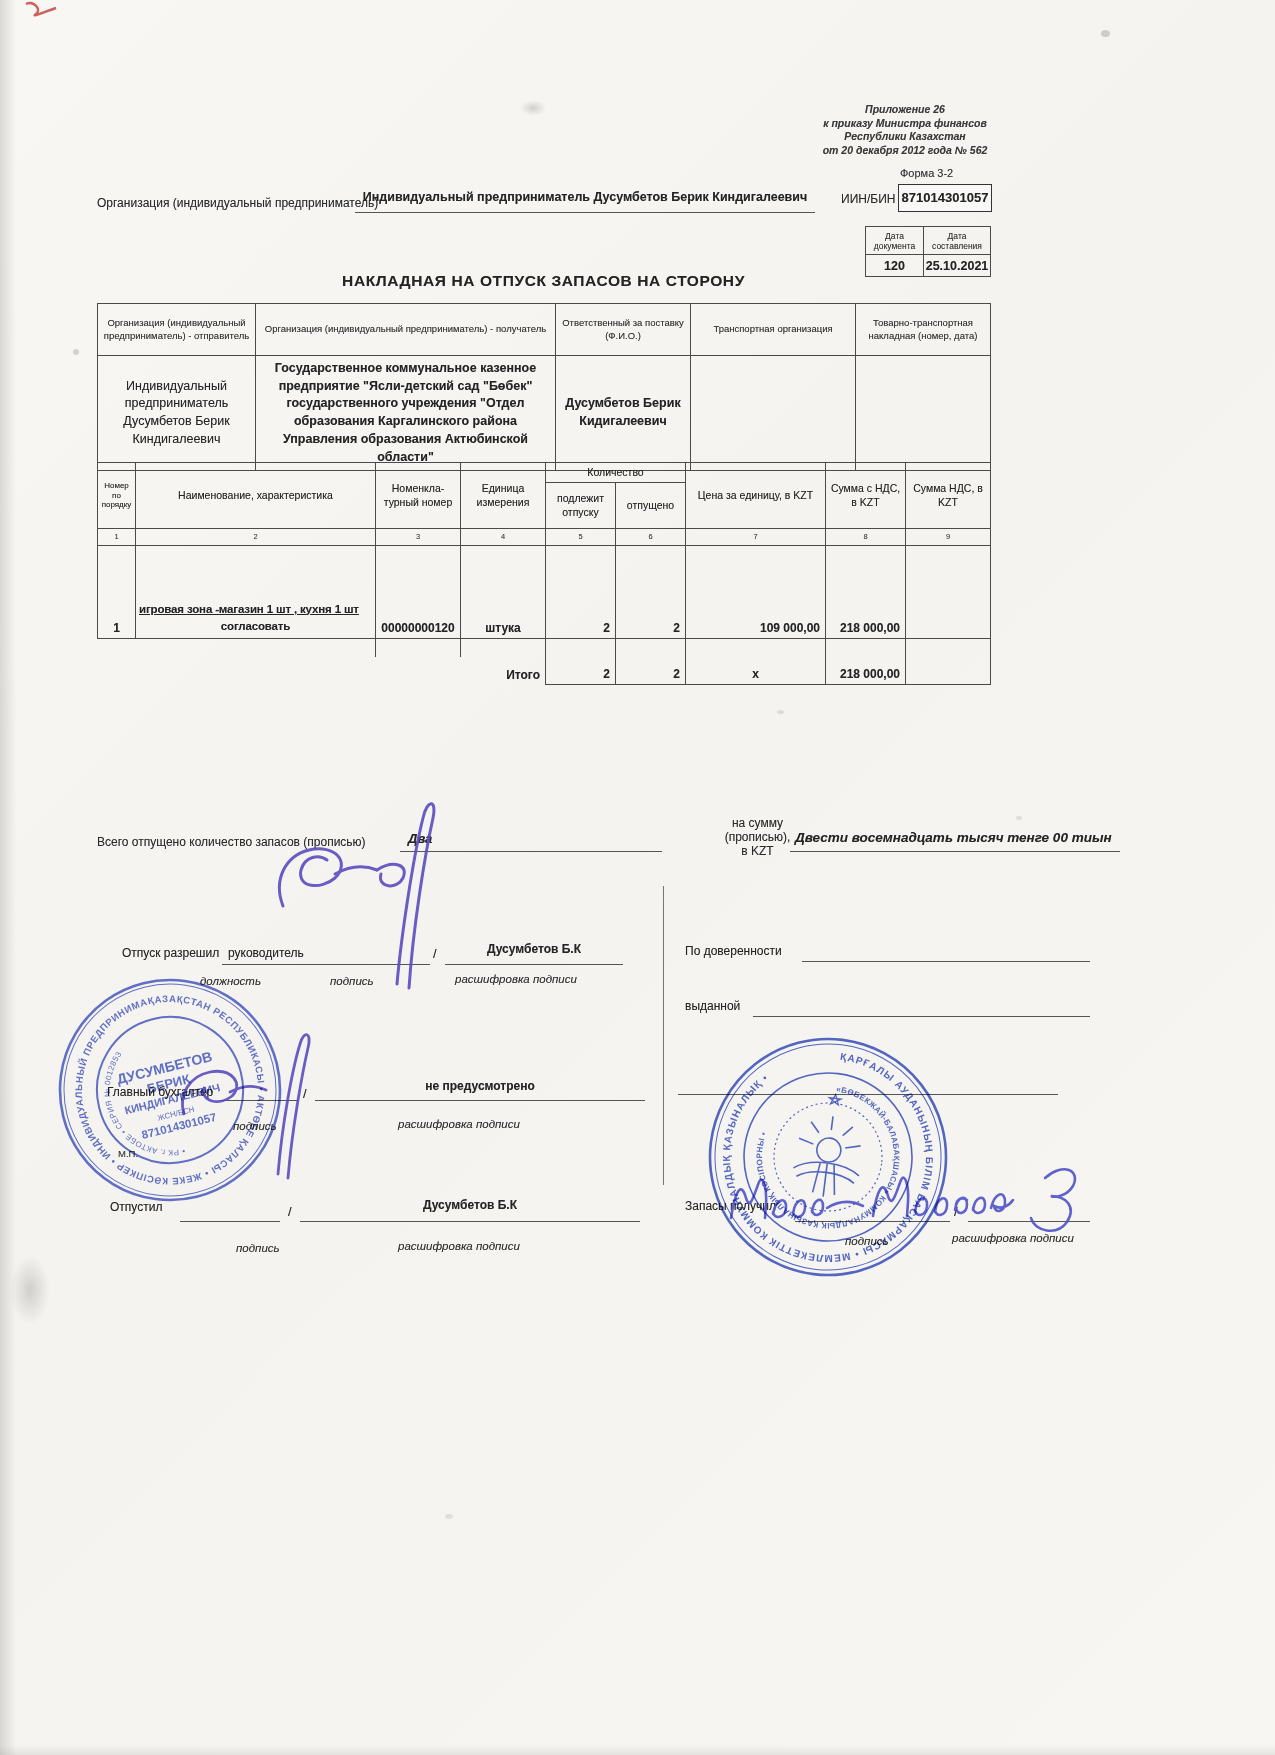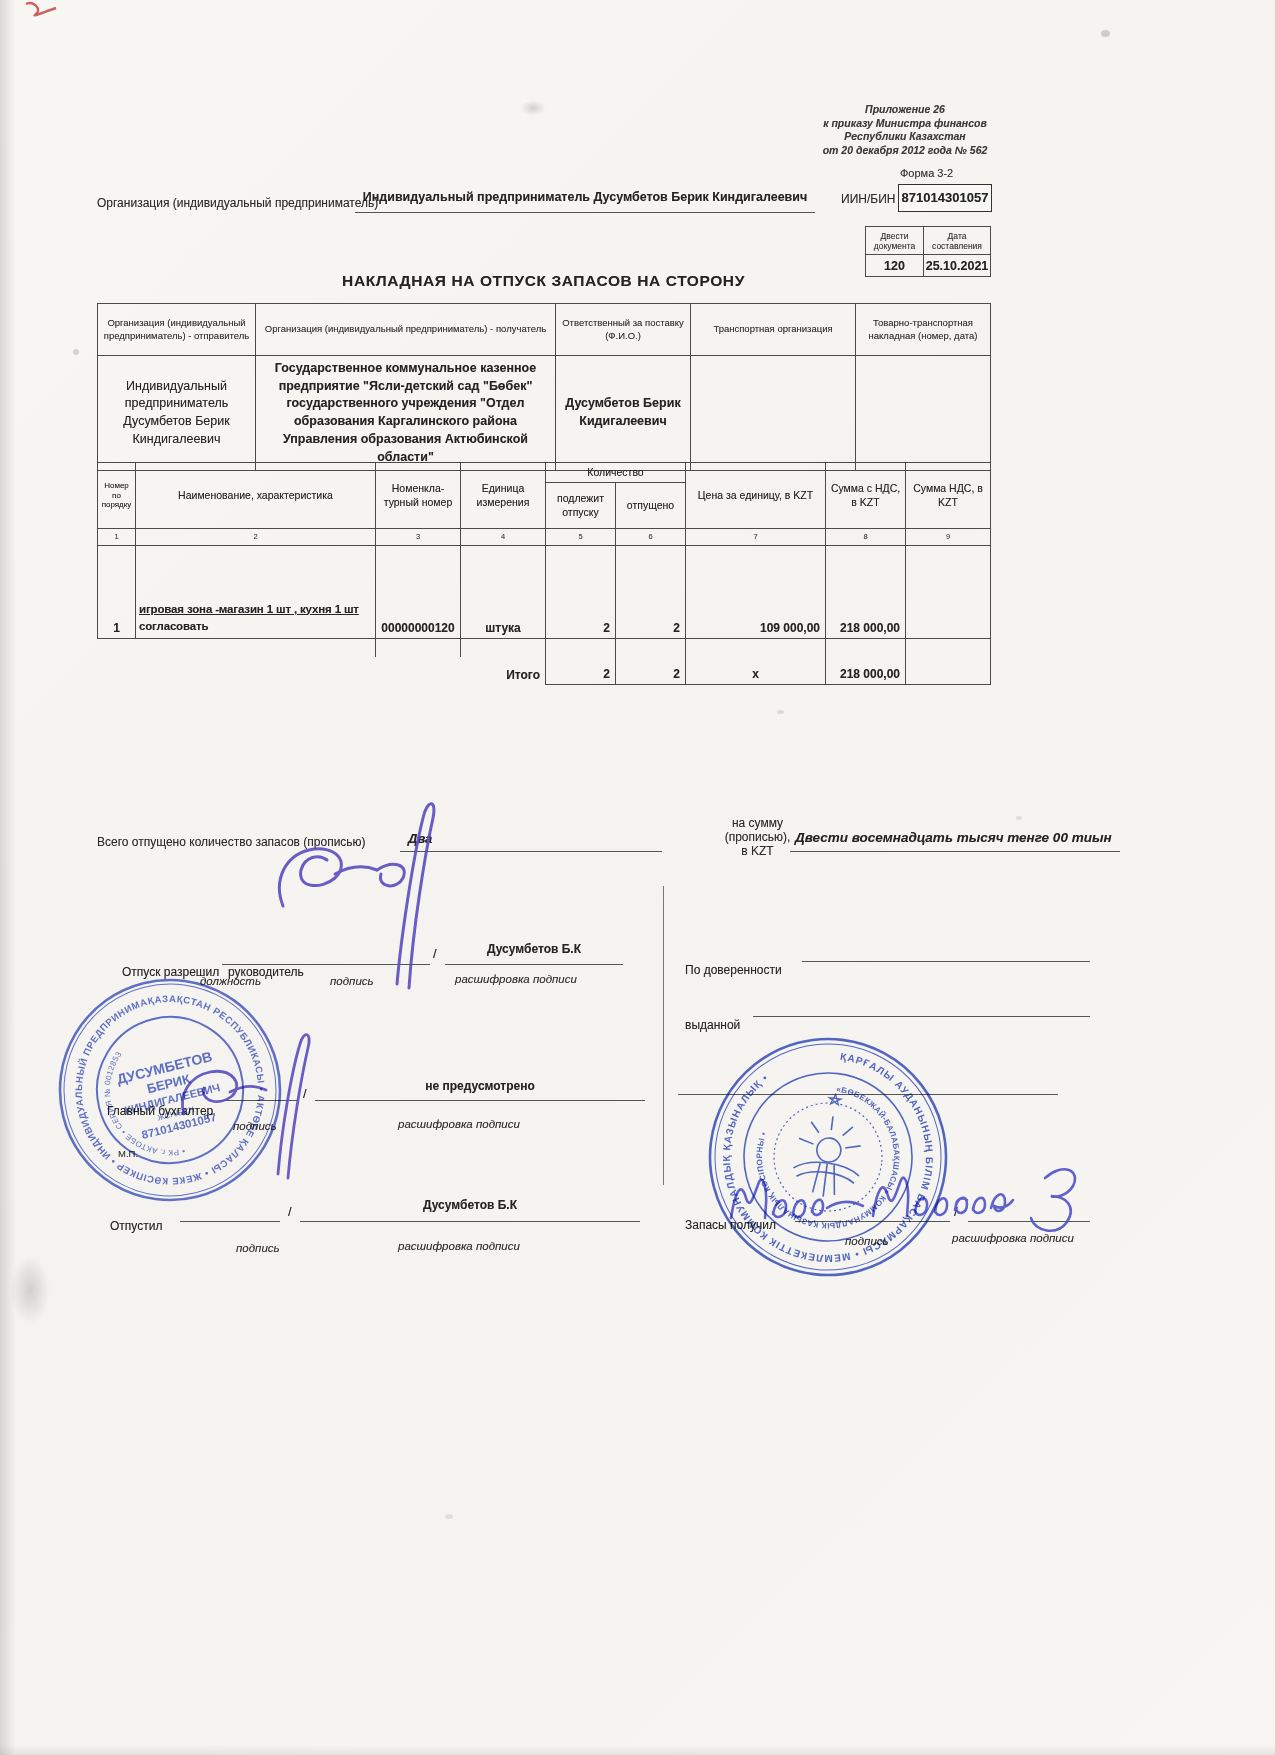--- a/index.html
+++ b/index.html
@@ -41,21 +41,21 @@
   .items .idata .nm{text-align:left;font-size:11.5px;letter-spacing:-.15px;line-height:1.5;}
   .items .num-r{text-align:right;padding-right:5px;}
   .items .blankrow td{border:none;height:16px;}
   .items .blankrow td.bv{border-left:1px solid #4a4a4a;border-right:1px solid #4a4a4a;}
   .items .totalrow td{border:none;height:23px;vertical-align:bottom;font-size:12px;font-weight:600;padding-bottom:3px;}
   .items .totalrow td.tc{border:1px solid #4a4a4a;border-top:none;}
   .items .tlabel{text-align:right;padding-right:5px;font-weight:500;font-size:11.5px;}
   
   .bold-it{font-weight:bold;font-style:italic;}
   
-  .siglbl{font-size:12px;margin-top:19px;}
+  .siglbl{font-size:12px;}
   .sigsmall{font-size:11.5px;font-style:italic;color:#2e2e2e;}
   .signame{font-size:12px;font-weight:bold;text-align:center;}
   .slash{font-size:13px;}
   .mp{font-size:9.5px;color:#333;}
   .ink{position:absolute;pointer-events:none;}
   .stamp{position:absolute;pointer-events:none;opacity:.88;mix-blend-mode:multiply;}
 </style>
 </head>
 <body>
 
@@ -88,21 +88,21 @@
   <div class="abs lbl12 txt" style="left:841px;top:192px;">ИИН/БИН</div>
   <div class="abs iinbox txt" style="left:898px;top:184px;width:92px;height:26px;">871014301057</div>
 
   <table class="abs doc-meta" style="left:865px;top:226px;width:125px;">
     <colgroup>
         <col style="width:58px">
         <col style="width:67px">
       </colgroup>
     <tbody>
         <tr>
-      <td class="h txt">Двести документа</td>
+      <td class="h txt">Дата документа</td>
       <td class="h txt">Дата составления</td>
     </tr>
     <tr>
       <td class="v txt">120</td>
       <td class="v txt">25.10.2021</td>
     </tr>
   </tbody>
     </table>
 
   <div class="abs title txt" style="left:97px;top:272px;width:893px;">НАКЛАДНАЯ НА ОТПУСК ЗАПАСОВ НА СТОРОНУ</div>
@@ -168,21 +168,21 @@
       <td class="inum txt">5</td>
       <td class="inum txt">6</td>
       <td class="inum txt">7</td>
       <td class="inum txt">8</td>
       <td class="inum txt">9</td>
     </tr>
     <tr class="idata">
       <td class="txt">1</td>
       <td class="nm txt">
         <span style="display:block;text-decoration:underline;">игровая зона -магазин 1 шт , кухня 1 шт</span>
-        <span style="display:block;">согласовать</span>
+        <span style="display:block;text-align:center;">согласовать</span>
       </td>
       <td class="txt">00000000120</td>
       <td class="txt">штука</td>
       <td class="num-r txt">2</td>
       <td class="num-r txt">2</td>
       <td class="num-r txt">109 000,00</td>
       <td class="num-r txt">218 000,00</td>
       <td class="txt"></td>
     </tr>
     <tr class="blankrow">

